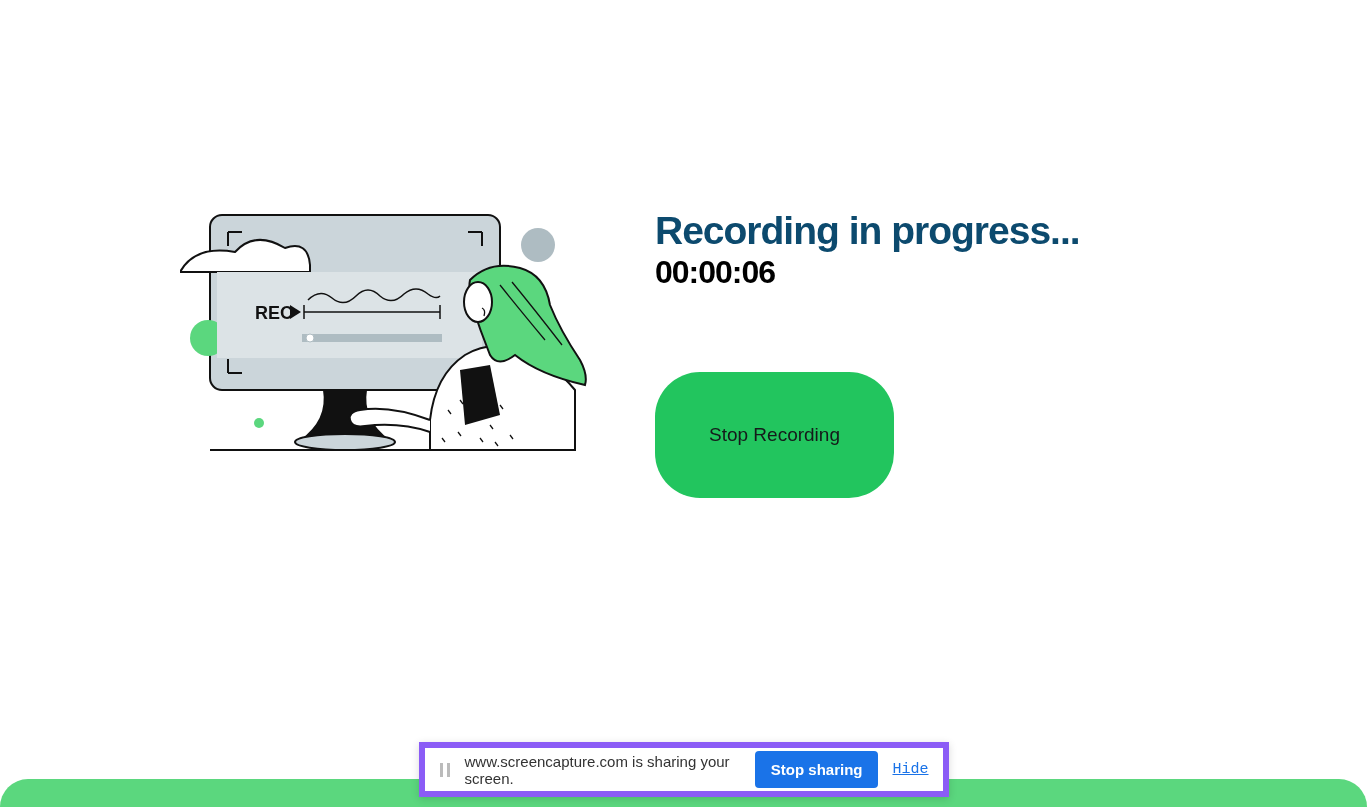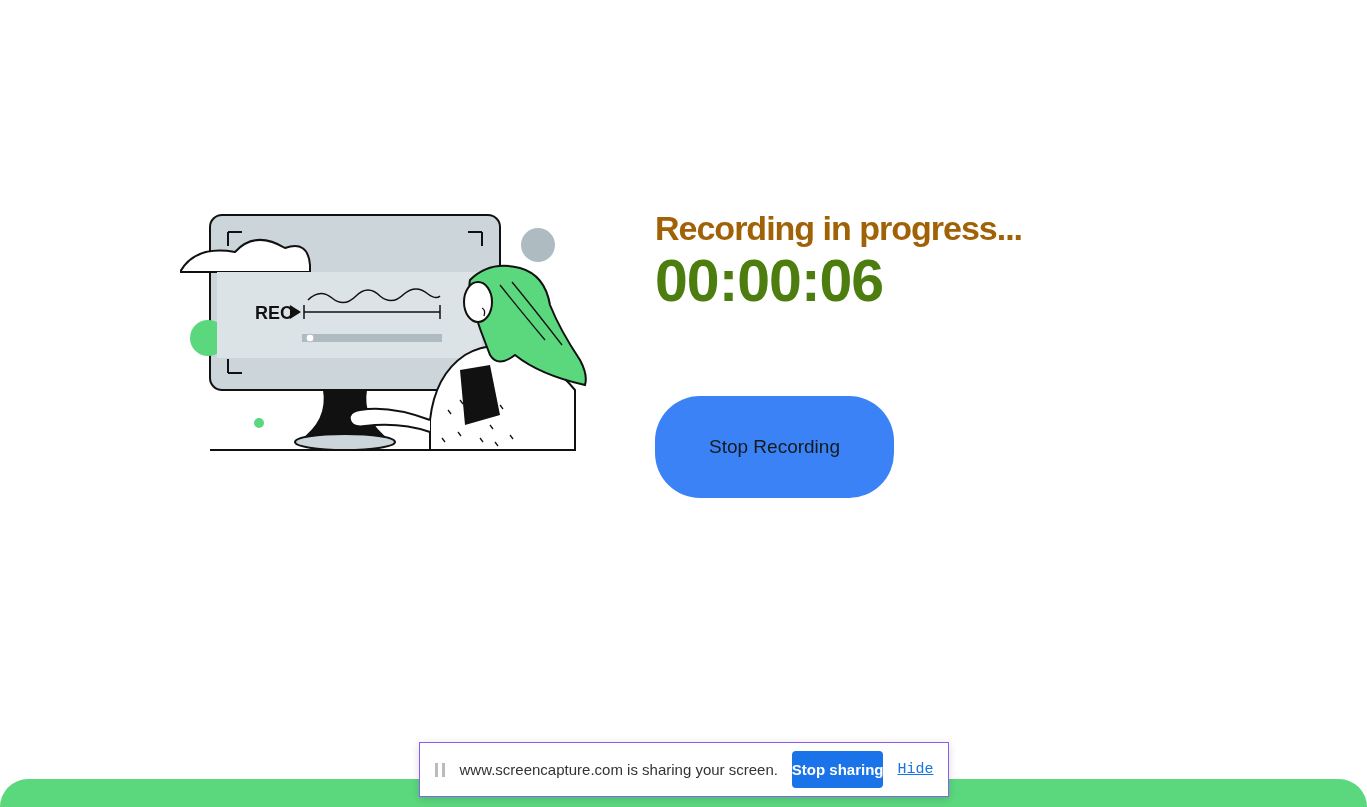--- a/index.html
+++ b/index.html
@@ -22,40 +22,40 @@
       width: 420px;
       height: 250px;
       position: relative;
       flex-shrink: 0;
       text-align: center;
     }
     .text-section {
       padding-top: 0;
     }
     .heading {
-      font-size: 34px;
+      font-size: 39px;
       font-weight: 800;
       letter-spacing: -1px;
-      color: #a16207;
+      color: #0c4a6e;
       line-height: 1.1;
     }
     .timer {
-      font-size: 59px;
+      font-size: 32px;
       font-weight: 800;
       letter-spacing: -1px;
-      color: #4d7c0f;
+      color: #000000;
       line-height: 1.1;
       margin-top: 2px;
     }
     .stop-btn {
       margin-top: 82px;
-      background: #3b82f6;
+      background: #22c55e;
       border: none;
       border-radius: 45px;
-      padding: 40px 54px;
+      padding: 52px 54px;
       font-size: 19px;
       font-weight: 500;
       color: #151a1a;
       cursor: pointer;
     }
     .footer-bar {
       position: absolute;
       bottom: 0;
       left: 0;
       right: 0;
@@ -65,21 +65,21 @@
       border-top-right-radius: 40px;
     }
     .share-dialog {
       position: absolute;
       bottom: 10px;
       left: 50%;
       transform: translateX(-50%);
       width: 530px;
       height: 55px;
       background: #fff;
-      border: 1px solid #8b5cf6;
+      border: 6px solid #8b5cf6;
       box-shadow: 0 2px 8px rgba(0,0,0,0.15);
       display: flex;
       align-items: center;
       padding: 0 14px;
       font-size: 15px;
       color: #333;
     }
     .share-dialog .pause-icon {
       margin-right: 14px;
       color: #999;
@@ -87,21 +87,21 @@
       align-items: center;
     }
     .share-dialog .msg {
       flex: 1;
     }
     .share-dialog .stop-share {
       background: #1a73e8;
       color: #fff;
       border: none;
       border-radius: 4px;
-      padding: 10px 0;
+      padding: 10px 16px;
       font-size: 15px;
       font-weight: 600;
       cursor: pointer;
       margin-right: 14px;
     }
     .share-dialog .hide-link {
       color: #1a73e8;
       text-decoration: underline;
       cursor: pointer;
       font-size: 15px;

